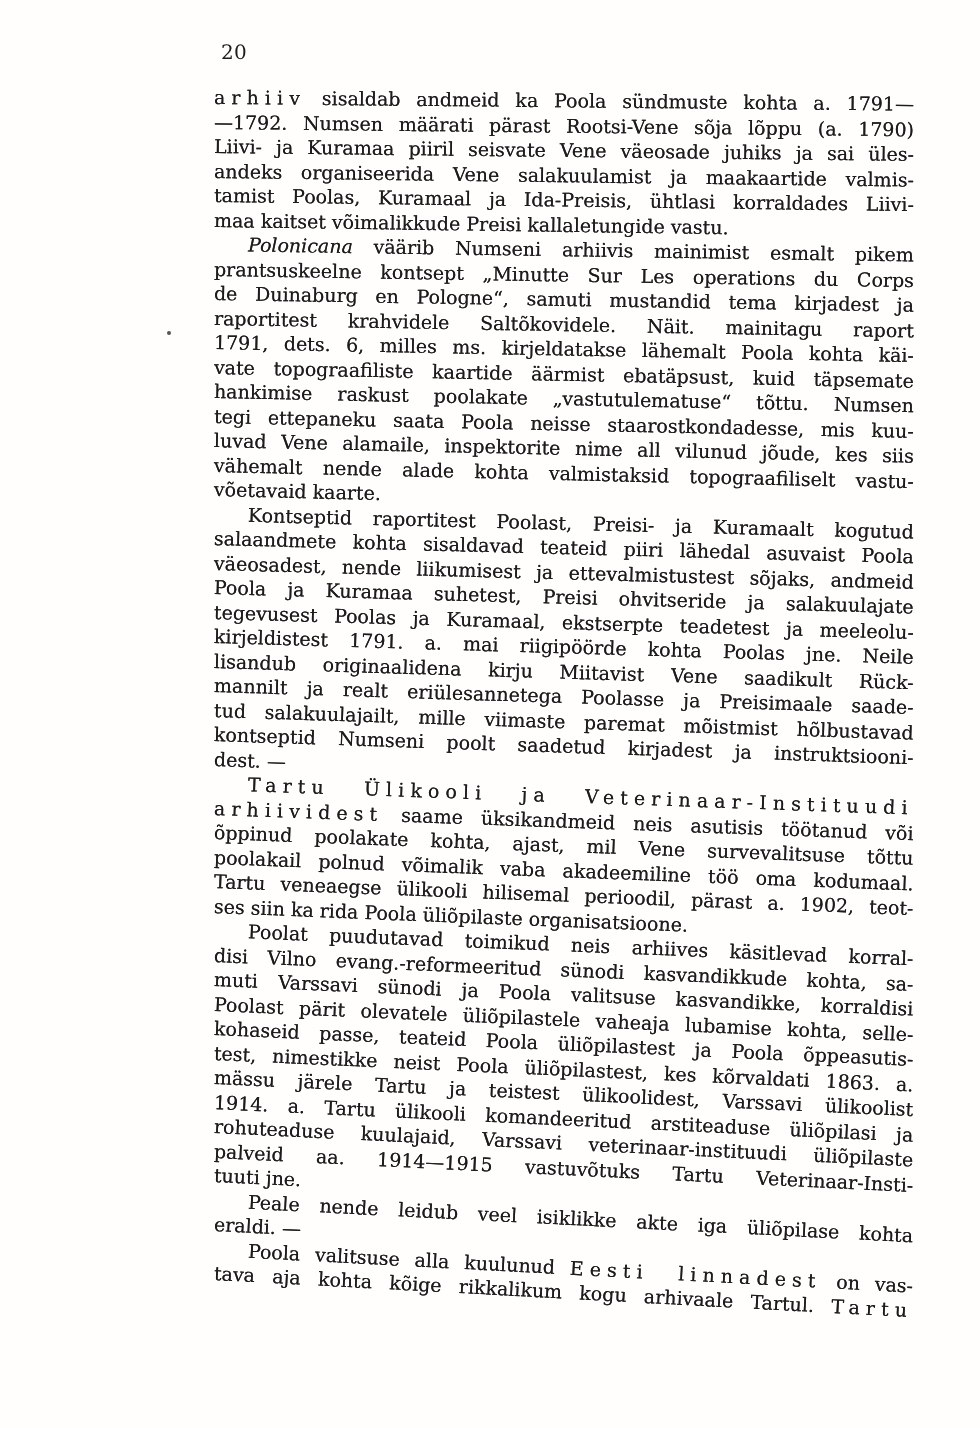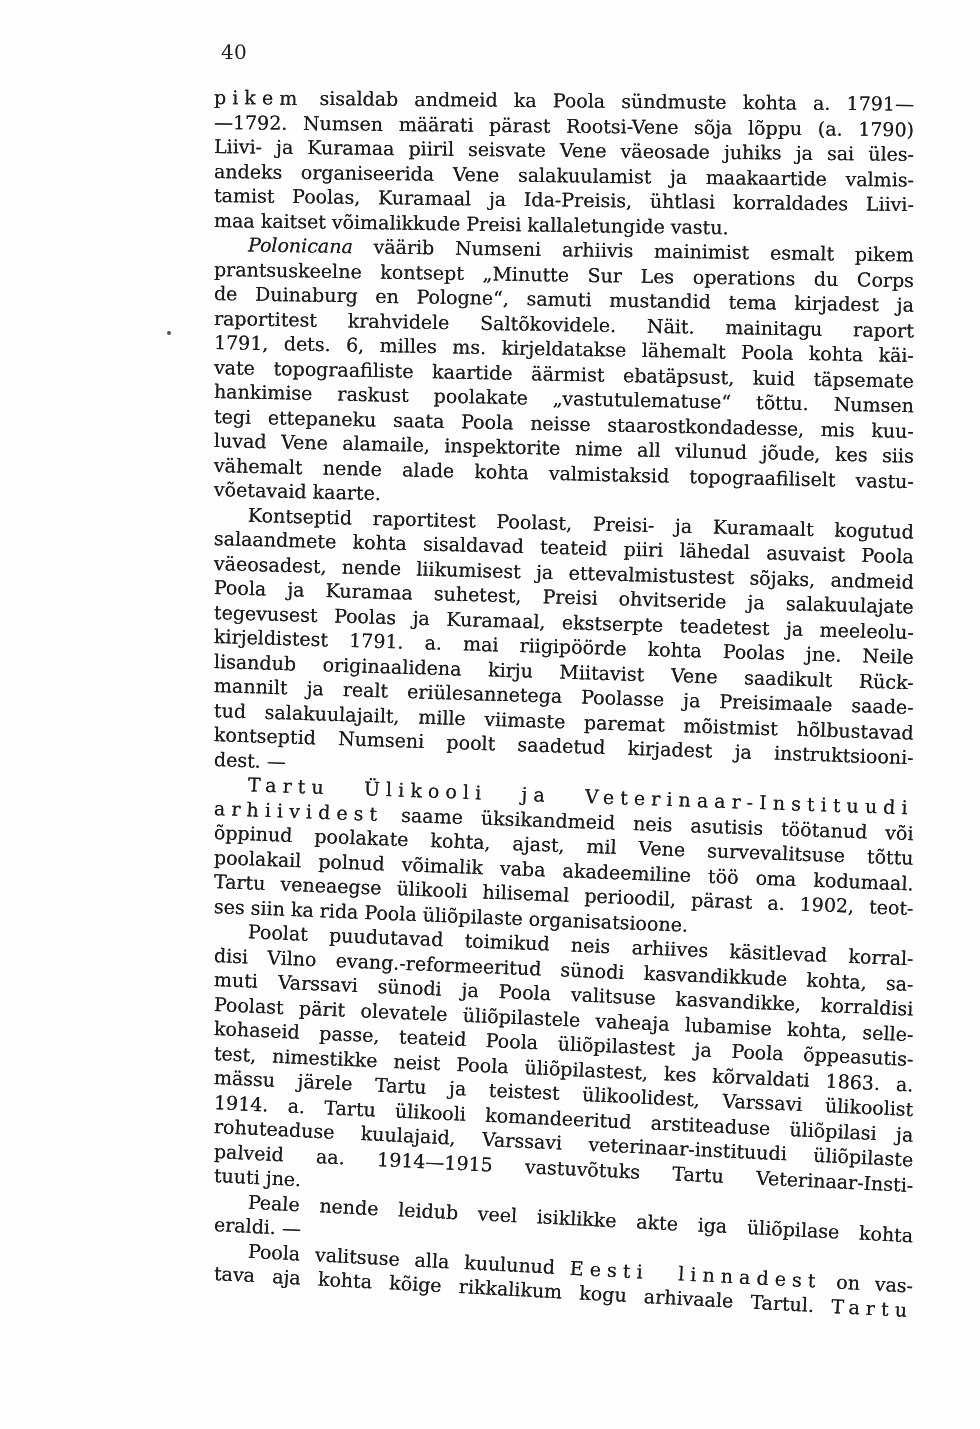--- a/index.html
+++ b/index.html
@@ -53,27 +53,27 @@
     height: 4px;
     border-radius: 50%;
     background: #2a2a2a;
     opacity: 0.8;
   }
 </style>
 </head>
 <body>
 
 <div class="page">
-  <div class="page-number">40</div>
+  <div class="page-number">20</div>
 
   <div class="speck" style="left:167px; top:331px;"></div>
 
   <div class="text-block">
 
-  <div class="line" style="transform: rotate(0.55deg);"><span class="spaced">pikem</span><span> sisaldab andmeid ka Poola sündmuste kohta a. 1791—</span></div>
+  <div class="line" style="transform: rotate(0.55deg);"><span class="spaced">arhiiv</span><span> sisaldab andmeid ka Poola sündmuste kohta a. 1791—</span></div>
       <div class="line" style="transform: rotate(0.602deg);"><span>—1792. Numsen määrati pärast Rootsi-Vene sõja lõppu (a. 1790)</span></div>
       <div class="line" style="transform: rotate(0.654deg);"><span>Liivi- ja Kuramaa piiril seisvate Vene väeosade juhiks ja sai üles-</span></div>
       <div class="line" style="transform: rotate(0.706deg);"><span>andeks organiseerida Vene salakuulamist ja maakaartide valmis-</span></div>
       <div class="line" style="transform: rotate(0.758deg);"><span>tamist Poolas, Kuramaal ja Ida-Preisis, ühtlasi korraldades Liivi-</span></div>
       <div class="line last" style="transform: rotate(0.81deg);"><span>maa kaitset võimalikkude Preisi kallaletungide vastu.</span></div>
       <div class="line indent" style="transform: rotate(0.863deg);"><span class="italic">Polonicana</span><span> väärib Numseni arhiivis mainimist esmalt pikem</span></div>
       <div class="line" style="transform: rotate(0.915deg);"><span>prantsuskeelne kontsept „Minutte Sur Les operations du Corps</span></div>
       <div class="line" style="transform: rotate(0.967deg);"><span>de Duinaburg en Pologne“, samuti mustandid tema kirjadest ja</span></div>
       <div class="line" style="transform: rotate(1.019deg);"><span>raportitest krahvidele Saltõkovidele. Näit. mainitagu raport</span></div>
       <div class="line" style="transform: rotate(1.071deg);"><span>1791, dets. 6, milles ms. kirjeldatakse lähemalt Poola kohta käi-</span></div>

